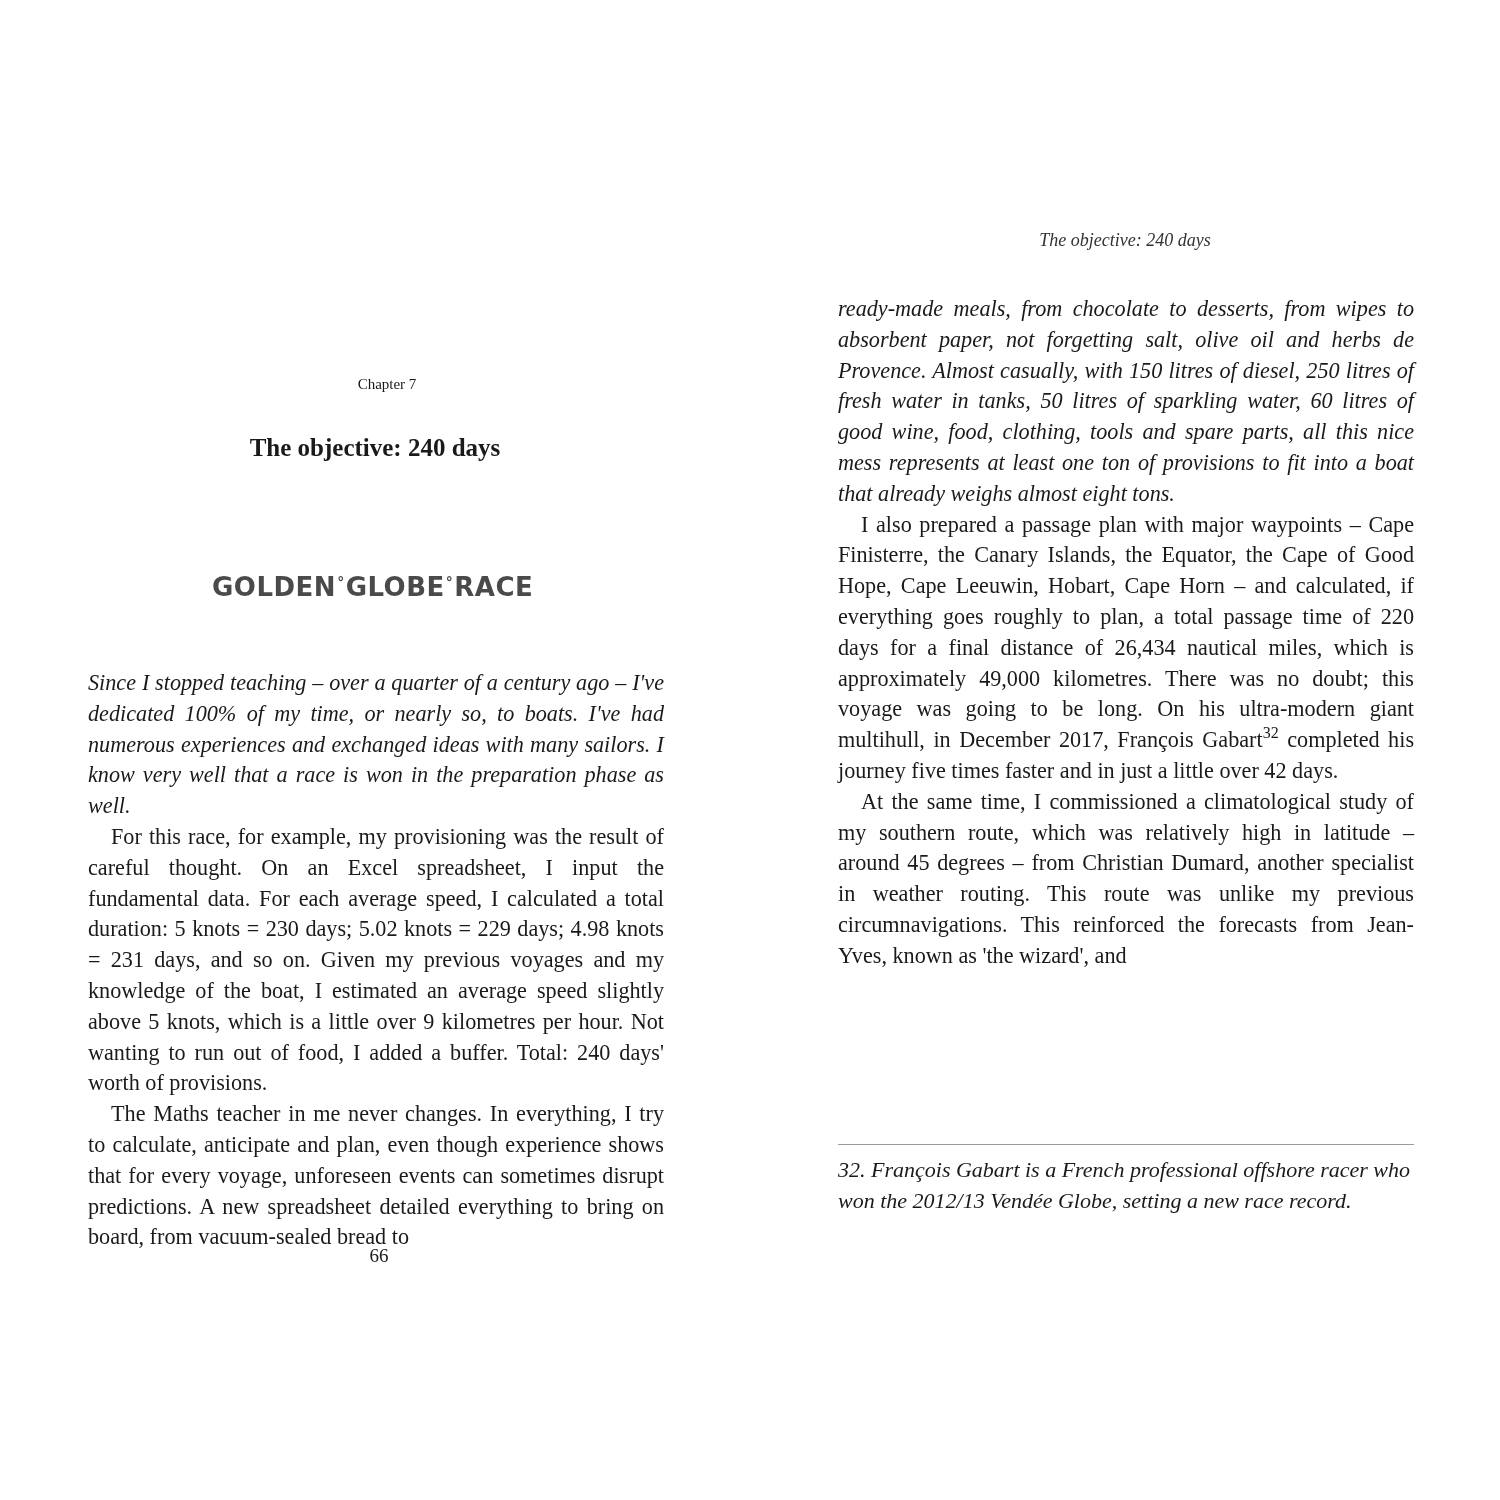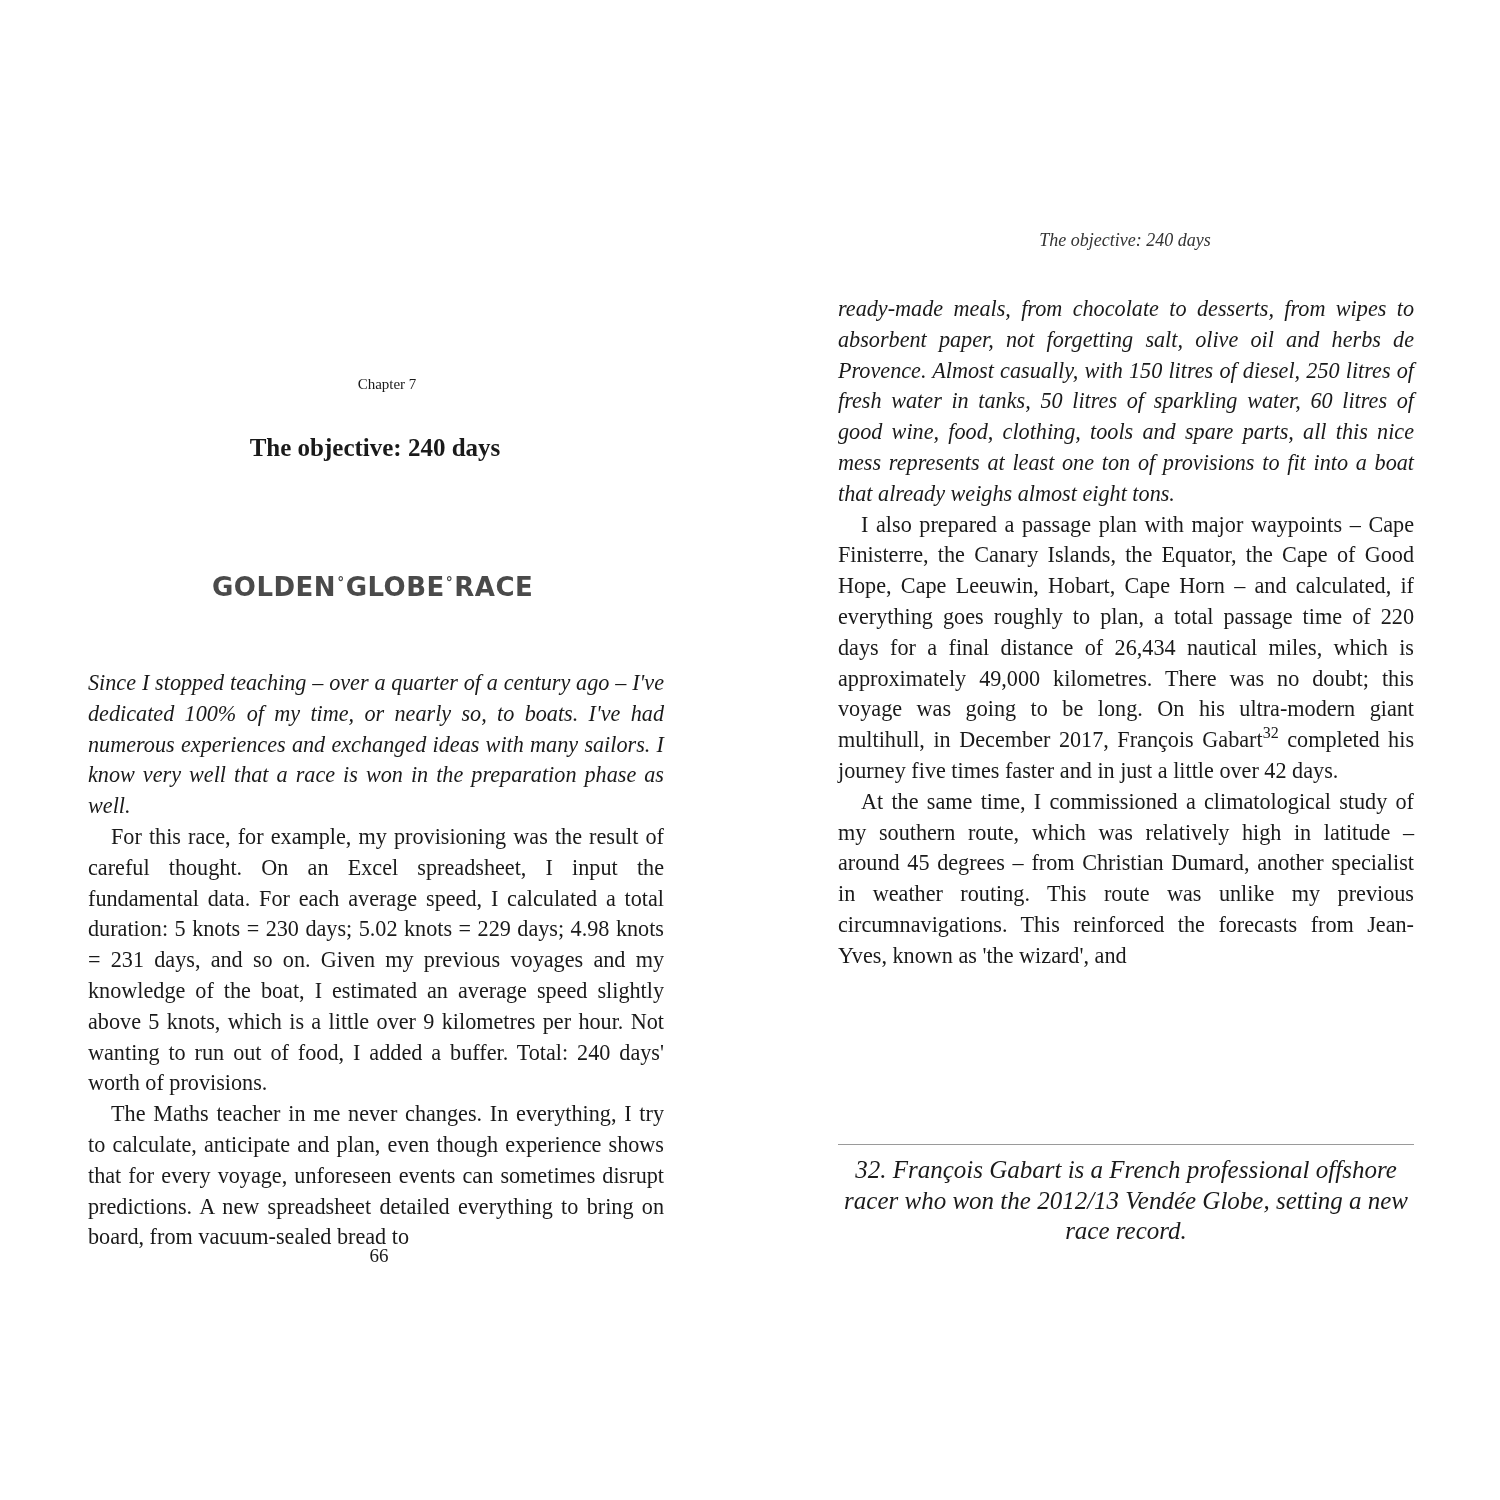--- a/index.html
+++ b/index.html
@@ -21,21 +21,21 @@
   .logo { position: absolute; left: 212px; top: 566px; width: 326px; height: 32px;
           font-family: "DejaVu Sans", sans-serif; font-weight: bold; font-size: 26px;
           color: #4a4a4a; letter-spacing: 0.5px; white-space: nowrap; line-height: 32px; }
   .logo .dot { font-size: 14px; vertical-align: 9px; margin: 0 1px; font-weight: bold; }
   .running-head { position: absolute; left: 0; width: 750px; top: 230px; text-align: center;
                   font-style: italic; font-size: 18px; color: #333; padding-left: 0; }
   .right .running-head { left: 0; text-align: center; padding-left: 0; width: 750px; }
   .footnote-rule { position: absolute; left: 88px; width: 576px; top: 1144px; height: 0;
                    border-top: 1.5px solid #9a9a9a; }
   .footnote { position: absolute; left: 88px; width: 576px; top: 1155px; font-style: italic;
-              font-size: 25px; line-height: 30.5px; text-align: center; color: #1a1a1a; }
+              font-size: 22px; line-height: 30.5px; text-align: left; color: #1a1a1a; }
   .page-number { position: absolute; left: 4px; width: 750px; text-align: center; font-size: 19px; }
   .left .page-number { top: 1245px; }
   .right .page-number { top: 1250px; }
   sup { font-size: 16px; line-height: 0; vertical-align: 9px; }
   em { font-style: italic; }
 </style>
 </head>
 <body>
 
 <div class="page left">

